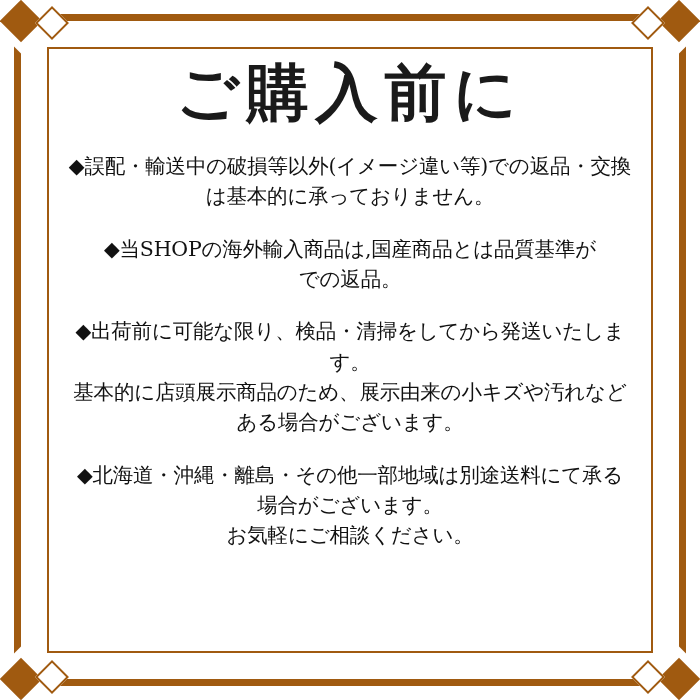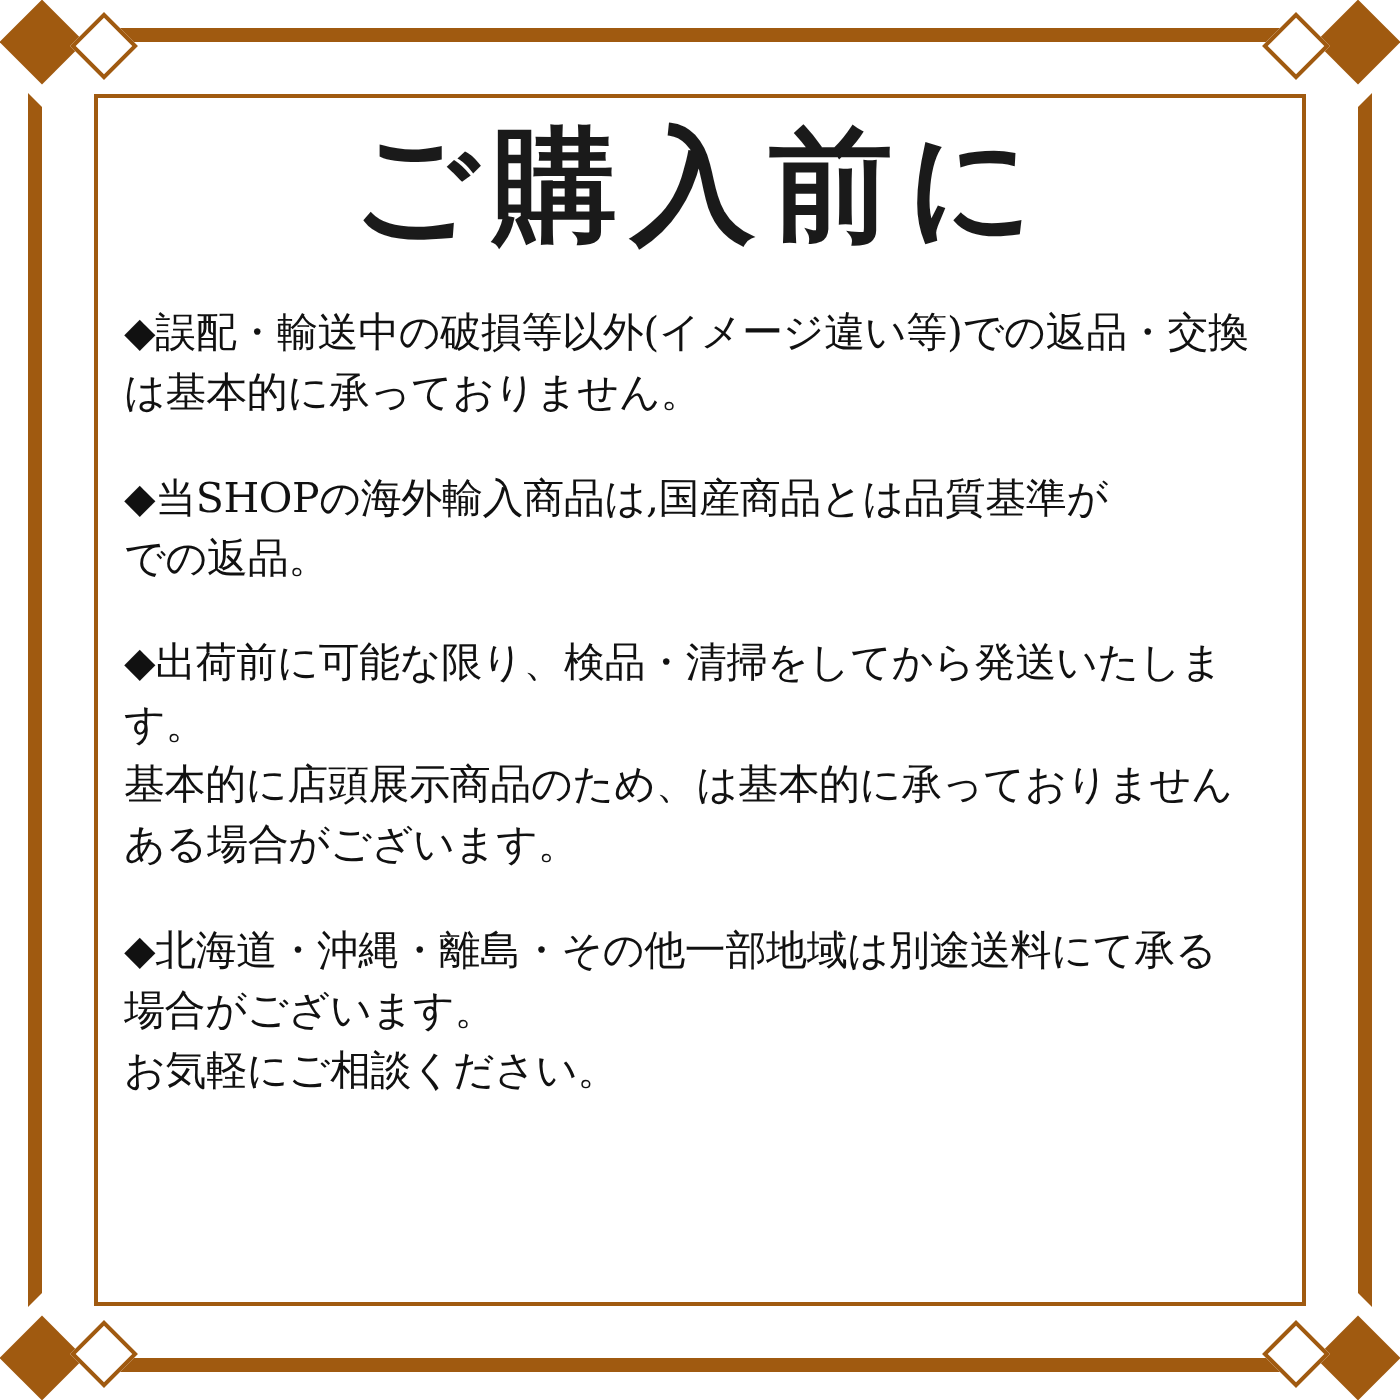--- a/index.html
+++ b/index.html
@@ -96,20 +96,21 @@
     font-size: 62px;
     font-weight: bold;
     letter-spacing: 7px;
     line-height: 1.05;
     margin: 14px 0 0 0;
     font-family: "DejaVu Serif", "Liberation Serif", serif;
   }
 
   .body-block {
     margin-top: 26px;
+    text-align: center;
   }
 
   .para {
     color: #111111;
     font-size: 20.5px;
     line-height: 1.48;
     margin: 0 0 22px 0;
     letter-spacing: -0.2px;
     font-family: "DejaVu Serif", "Liberation Serif", serif;
     white-space: pre-line;
@@ -141,21 +142,21 @@
 
   <div class="content">
     <h1 class="title">ご購入前に</h1>
 
     <div class="body-block">
       <p class="para">◆誤配・輸送中の破損等以外(イメージ違い等)での返品・交換
 は基本的に承っておりません。</p>
       <p class="para">◆当SHOPの海外輸入商品は,国産商品とは品質基準が
 での返品。</p>
       <p class="para">◆出荷前に可能な限り、検品・清掃をしてから発送いたします。
-基本的に店頭展示商品のため、は基本的に承っておりません
+基本的に店頭展示商品のため、展示由来の小キズや汚れなど
 ある場合がございます。</p>
       <p class="para">◆北海道・沖縄・離島・その他一部地域は別途送料にて承る
 場合がございます。
 お気軽にご相談ください。</p>
     </div>
   </div>
 
 </div>
 
 </body></html>

